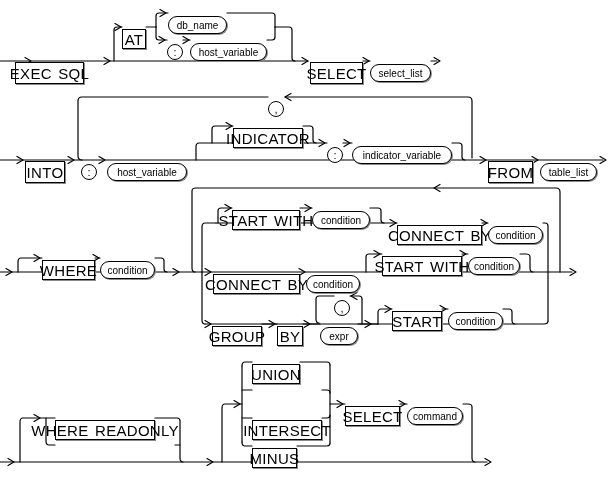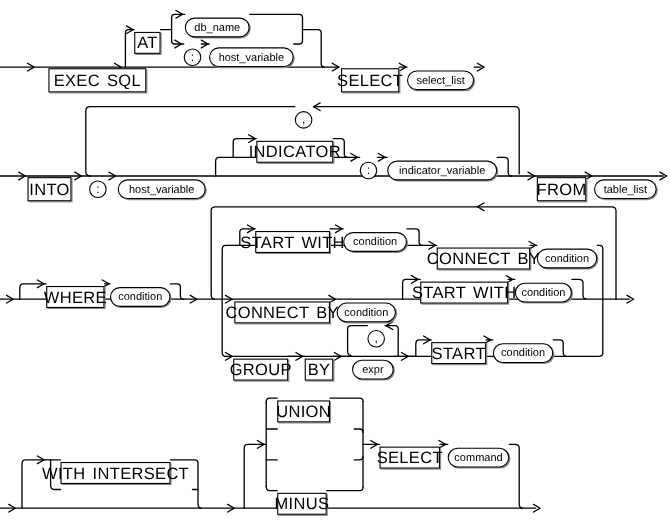--- a/index.html
+++ b/index.html
@@ -109,21 +109,21 @@
       M8 458.5 L14 462 L8 465.5  M34 414.5 L40 418 L34 421.5  M207 458.5 L213 462 L207 465.5
       M234 400.5 L240 404 L234 407.5  M337 400.5 L343 404 L337 407.5  M399 400.5 L405 404 L399 407.5
       M485 458.5 L491 462 L485 465.5"></path>
 
     <path d="
       M291 93.5 L285 97 L291 100.5
       M440 184.5 L434 188 L440 191.5
       M357 292.5 L351 296 L357 299.5"></path>
   </svg>
 
-  <div class="node kw" style="left:44px;top:50px;width:89px;height:22px">EXEC SQL</div>
+  <div class="node kw" style="left:15px;top:50px;width:69px;height:22px">EXEC SQL</div>
   <div class="node kw" style="left:122px;top:17px;width:24px;height:20px">AT</div>
   <div class="node ov" style="left:168px;top:4px;width:59px;height:18px">db_name</div>
   <div class="node pc" style="left:167px;top:32px">:</div>
   <div class="node ov" style="left:190px;top:31px;width:77px;height:18px">host_variable</div>
   <div class="node kw" style="left:310px;top:50px;width:53px;height:22px">SELECT</div>
   <div class="node ov" style="left:370px;top:52px;width:61px;height:18px">select_list</div>
 
   <div class="node kw" style="left:25px;top:149px;width:40px;height:22px">INTO</div>
   <div class="node pc" style="left:268px;top:89px">,</div>
   <div class="node pc" style="left:81px;top:152px">:</div>
@@ -144,19 +144,20 @@
   <div class="node ov" style="left:306px;top:263px;width:54px;height:18px">condition</div>
   <div class="node kw" style="left:382px;top:244px;width:80px;height:20px">START WITH</div>
   <div class="node ov" style="left:468px;top:245px;width:52px;height:18px">condition</div>
   <div class="node kw" style="left:212px;top:314px;width:50px;height:20px">GROUP</div>
   <div class="node kw" style="left:277px;top:314px;width:26px;height:20px">BY</div>
   <div class="node pc" style="left:334px;top:288px">,</div>
   <div class="node ov" style="left:320px;top:315px;width:38px;height:18px">expr</div>
   <div class="node kw" style="left:392px;top:299px;width:50px;height:20px">START</div>
   <div class="node ov" style="left:448px;top:300px;width:55px;height:18px">condition</div>
 
-  <div class="node kw" style="left:55px;top:408px;width:100px;height:20px">WITH INTERSECT</div>
+  <div class="node kw" style="left:55px;top:408px;width:100px;height:20px">WHERE READONLY</div>
   <div class="node kw" style="left:252px;top:352px;width:48px;height:20px">UNION</div>
+  <div class="node kw" style="left:252px;top:408px;width:70px;height:20px">INTERSECT</div>
   <div class="node kw" style="left:252px;top:436px;width:45px;height:20px">MINUS</div>
   <div class="node kw" style="left:345px;top:394px;width:55px;height:20px">SELECT</div>
   <div class="node ov" style="left:407px;top:395px;width:56px;height:18px">command</div>
 
 </div>
 
 </body></html>

